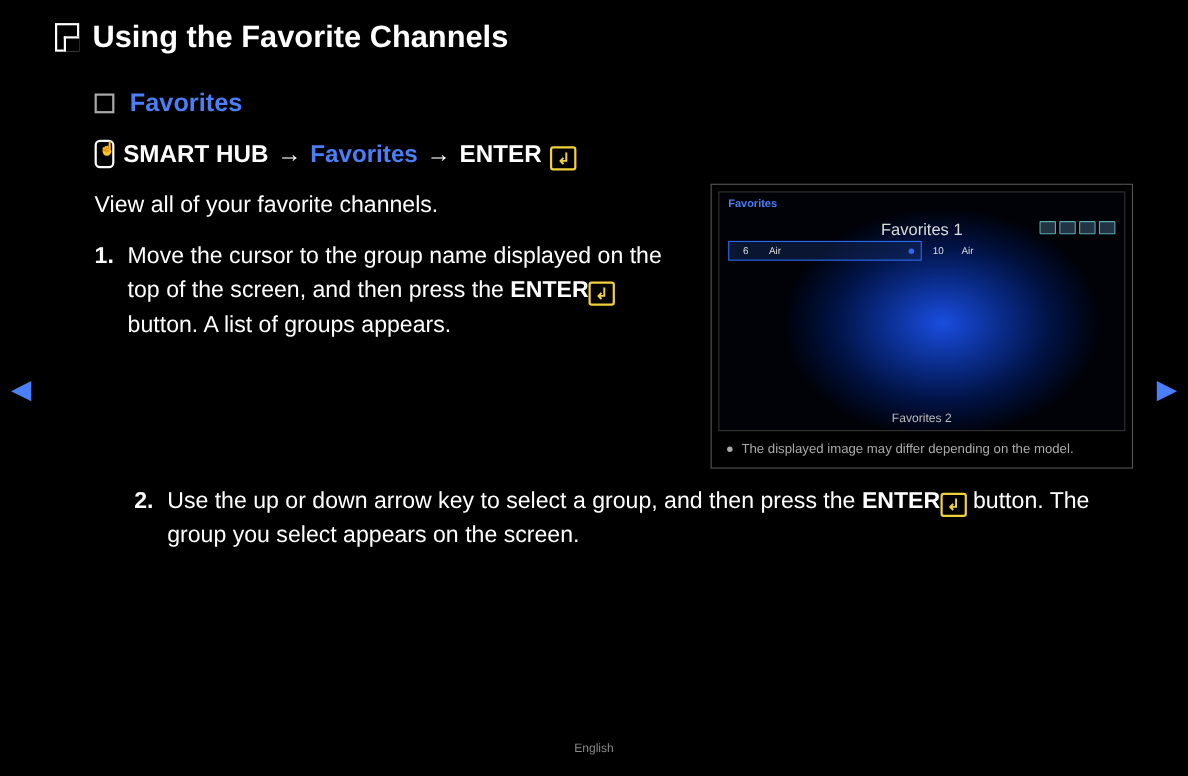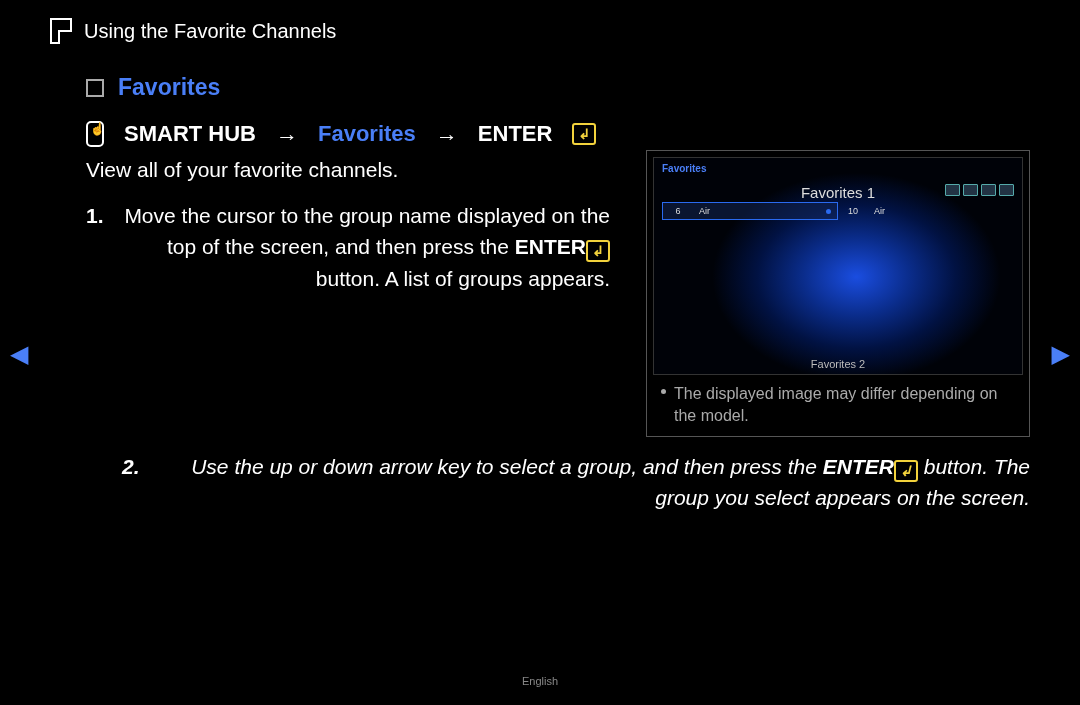--- a/index.html
+++ b/index.html
@@ -16,22 +16,22 @@
     position: relative;
     overflow: hidden;
   }
   .content {
     padding: 18px 50px 0 50px;
   }
   .page-title-row {
     display: flex;
     align-items: center;
     gap: 12px;
-    font-size: 20px;
-    font-weight: 400;
+    font-size: 28px;
+    font-weight: 700;
     margin-bottom: 30px;
   }
   .bookmark-icon {
     width: 22px;
     height: 26px;
     border: 2px solid #ffffff;
     display: inline-block;
     position: relative;
   }
   .bookmark-icon::after {
@@ -61,25 +61,25 @@
     border: 2px solid #aaaaaa;
     display: inline-block;
   }
   .subheading {
     color: #4a7ff7;
     font-size: 23px;
     font-weight: bold;
   }
   .nav-path {
     display: flex;
-    align-items: flex-start;
-    gap: 20px;
+    align-items: flex-end;
+    gap: 8px;
     font-size: 22px;
     font-weight: bold;
-    margin-bottom: 7px;
+    margin-bottom: 18px;
   }
   .remote-icon {
     width: 18px;
     height: 26px;
     border: 2px solid #ffffff;
     border-radius: 5px;
     position: relative;
     display: inline-block;
   }
   .remote-icon::before {
@@ -133,21 +133,20 @@
     counter-reset: step;
   }
   ol.steps li {
     counter-increment: step;
     position: relative;
     padding-left: 30px;
     margin-bottom: 16px;
     font-size: 21px;
     line-height: 1.5;
     font-weight: 300;
-    text-align: right;
   }
   ol.steps li::before {
     content: counter(step) ".";
     position: absolute;
     left: 0;
     font-weight: bold;
   }
   .right-col {
     width: 384px;
     flex-shrink: 0;
@@ -231,37 +230,36 @@
     position: absolute;
     bottom: 4px;
     left: 50%;
     transform: translateX(-50%);
     font-size: 11px;
     color: #bbb;
   }
   .caption {
     display: flex;
     gap: 8px;
-    font-size: 16px;
+    font-size: 12px;
     color: #aaaaaa;
     padding: 8px 4px 2px 8px;
     line-height: 1.4;
   }
   .caption-bullet {
     width: 5px;
     height: 5px;
     border-radius: 50%;
     background: #aaaaaa;
     margin-top: 6px;
     flex-shrink: 0;
   }
   .full-steps {
     margin-left: 36px;
     margin-top: 6px;
-    font-style: italic;
   }
   .nav-left, .nav-right {
     position: absolute;
     top: 340px;
     font-size: 24px;
   }
   .nav-left {
     left: 10px;
     color: #4a7ff7;
   }

